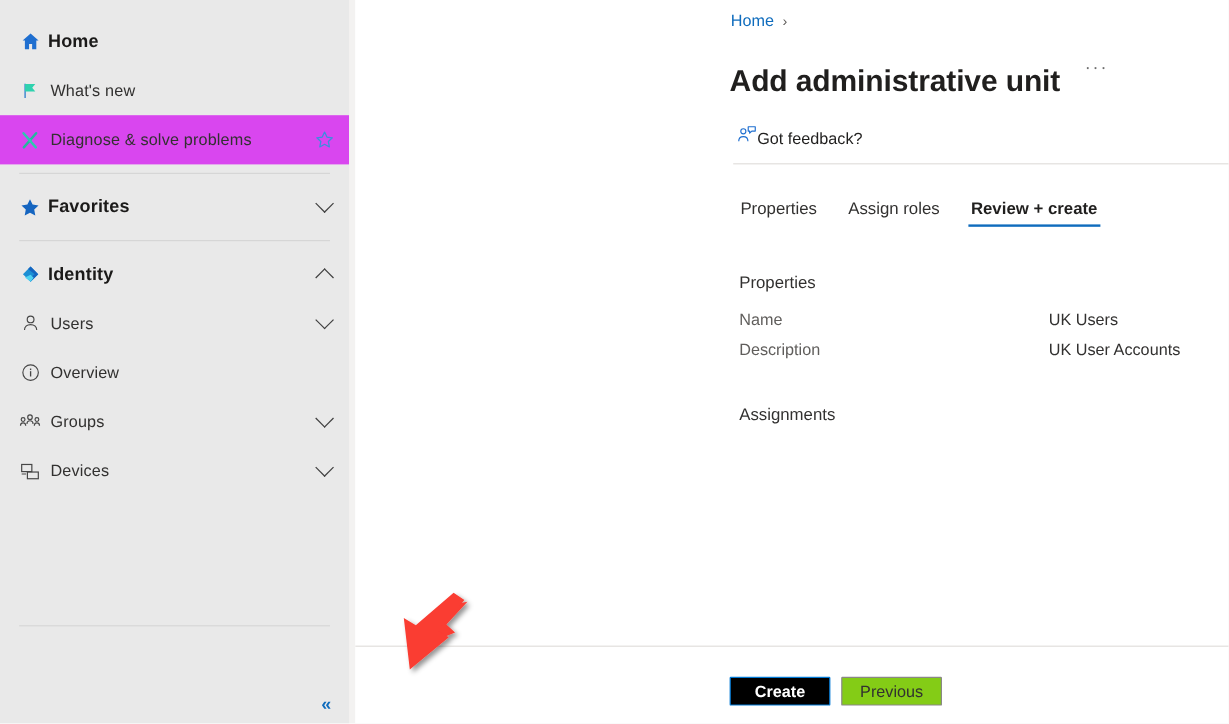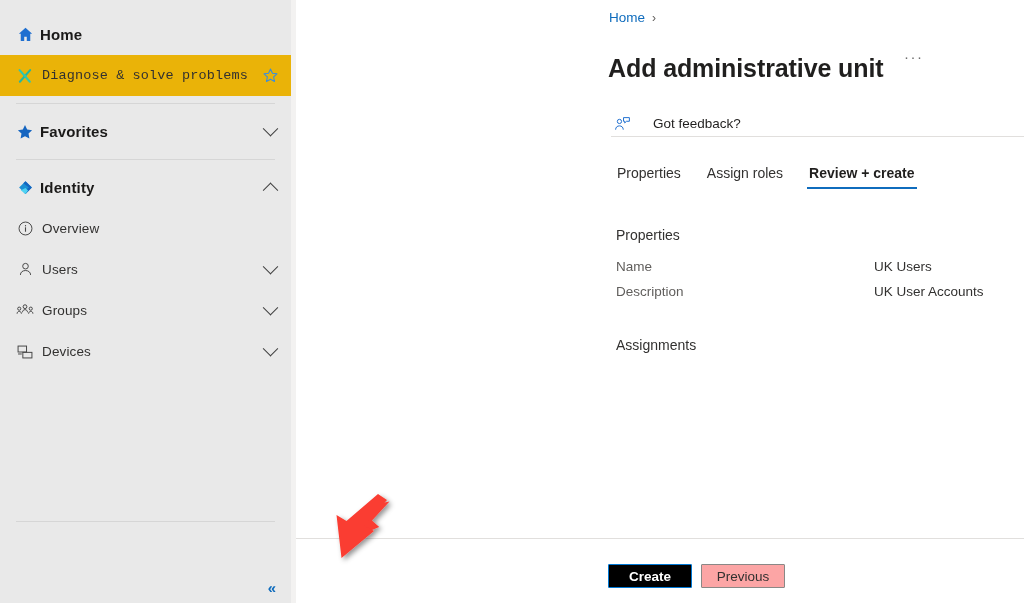--- a/index.html
+++ b/index.html
@@ -30,21 +30,21 @@
   }
   .nav-item {
     display: flex;
     align-items: center;
     height: 41px;
     padding-left: 10px;
     padding-right: 8px;
     cursor: pointer;
     position: relative;
   }
-  .nav-item.selected { background: #eab308; font-family: Liberation Mono, monospace; }
+  .nav-item.selected { background: #d946ef; }
   .nav-ico {
     width: 30px;
     min-width: 30px;
     display: flex;
     align-items: center;
     justify-content: center;
   }
   .nav-label {
     font-size: 14px;
     color: #1b1a19;
@@ -142,23 +142,23 @@
     font-size: 15px;
     color: #6d6d6d;
     letter-spacing: 1.5px;
     cursor: pointer;
     padding: 2px 4px;
   }
   .cmdbar {
     position: absolute;
     left: 318px; top: 104px;
     display: flex;
-    gap: 22px;
-    cursor: pointer;
-    margin-top: 12px;
+    align-items: center;
+    gap: 0;
+    cursor: pointer;
   }
   .cmdbar .cmd-label {
     font-size: 13.5px;
     color: #201f1e;
   }
   .cmd-divider {
     position: absolute;
     left: 315px; right: 0px; top: 136px;
     height: 1px;
     background: #e1dfdd;
@@ -232,21 +232,21 @@
     padding: 0 12px;
     border-radius: 1px;
   }
   .btn-primary {
     background: #000000;
     color: #ffffff;
     border: 1px solid #0078d4;
     font-weight: 600;
   }
   .btn-secondary {
-    background: #fca5a5;
+    background: #84cc16;
     color: #323130;
     border: 1px solid #8a8886;
   }
 
   .arrow-overlay {
     position: absolute;
     left: 0; top: 0;
     width: 1024px; height: 603px;
     pointer-events: none;
     z-index: 50;
@@ -261,20 +261,29 @@
 
     <div class="nav-item" style="margin-top:14px;">
       <span class="nav-ico">
         <svg width="17" height="17" viewBox="0 0 20 20">
             <path d="M10 2.2 2.2 9h2.2v8.6h4.1v-5.1h3v5.1h4.1V9h2.2z" fill="#1f6fd0"></path>
           </svg>
       </span>
       <span class="nav-label bold">Home</span>
     </div>
 
+    <div class="nav-item">
+      <span class="nav-ico">
+        <svg width="17" height="17" viewBox="0 0 20 20">
+          <path d="M4.6 3.4 4.6 17.2" stroke="#2e7ecb" stroke-width="1.3" fill="none"></path>
+          <path d="M4.6 3.6 14.6 3.6 11.6 7.3 14.6 10.8 4.6 10.8z" fill="#2fd2ae"></path>
+        </svg>
+      </span>
+      <span class="nav-label sub">What's new</span>
+    </div>
 
     <div class="nav-item selected">
       <span class="nav-ico">
         <svg width="18" height="18" viewBox="0 0 20 20">
           <path d="M4 3.4 15.4 16.4" stroke="#2fc7b0" stroke-width="2.3" fill="none" stroke-linecap="round"></path>
           <path d="M15.7 3.4 4.3 16.4" stroke="#25b79f" stroke-width="2.3" fill="none" stroke-linecap="round"></path>
           <circle cx="10" cy="10" r="1.6" fill="#2fc7b0"></circle>
         </svg>
       </span>
       <span class="nav-label sub">Diagnose &amp; solve problems</span>
@@ -311,39 +320,39 @@
       </span>
       <span class="nav-label bold">Identity</span>
       <span class="nav-right">
           <i class="chev up"></i>
         </span>
     </div>
 
     <div class="nav-item">
       <span class="nav-ico">
         <svg width="17" height="17" viewBox="0 0 20 20">
+          <circle cx="10" cy="6.1" r="3.3" fill="none" stroke="#474747" stroke-width="1.15"></circle>
+          <path d="M4 16.4c0-3.3 2.7-5.2 6-5.2s6 1.9 6 5.2" fill="none" stroke="#474747" stroke-width="1.15"></path>
+        </svg>
+      </span>
+      <span class="nav-label sub">Users</span>
+      <span class="nav-right">
+          <i class="chev down"></i>
+        </span>
+    </div>
+
+    <div class="nav-item">
+      <span class="nav-ico">
+        <svg width="17" height="17" viewBox="0 0 20 20">
           <circle cx="10" cy="10" r="7.6" fill="none" stroke="#474747" stroke-width="1.15"></circle>
           <rect x="9.35" y="8.6" width="1.3" height="5.2" fill="#474747"></rect>
           <rect x="9.35" y="6" width="1.3" height="1.5" fill="#474747"></rect>
         </svg>
       </span>
       <span class="nav-label sub">Overview</span>
-    </div>
-
-    <div class="nav-item">
-      <span class="nav-ico">
-        <svg width="17" height="17" viewBox="0 0 20 20">
-          <circle cx="10" cy="6.1" r="3.3" fill="none" stroke="#474747" stroke-width="1.15"></circle>
-          <path d="M4 16.4c0-3.3 2.7-5.2 6-5.2s6 1.9 6 5.2" fill="none" stroke="#474747" stroke-width="1.15"></path>
-        </svg>
-      </span>
-      <span class="nav-label sub">Users</span>
-      <span class="nav-right">
-          <i class="chev down"></i>
-        </span>
     </div>
 
     <div class="nav-item">
       <span class="nav-ico">
         <svg width="18" height="18" viewBox="0 0 20 20">
           <circle cx="10" cy="5.2" r="2.1" fill="none" stroke="#474747" stroke-width="1.1"></circle>
           <path d="M7.2 11.4c0-1.8 1.3-2.9 2.8-2.9s2.8 1.1 2.8 2.9" fill="none" stroke="#474747" stroke-width="1.1"></path>
           <circle cx="3.6" cy="7.4" r="1.75" fill="none" stroke="#474747" stroke-width="1.1"></circle>
           <path d="M1.2 13c0-1.6 1.1-2.6 2.4-2.6s2.4 1 2.4 2.6" fill="none" stroke="#474747" stroke-width="1.1"></path>
           <circle cx="16.4" cy="7.4" r="1.75" fill="none" stroke="#474747" stroke-width="1.1"></circle>

